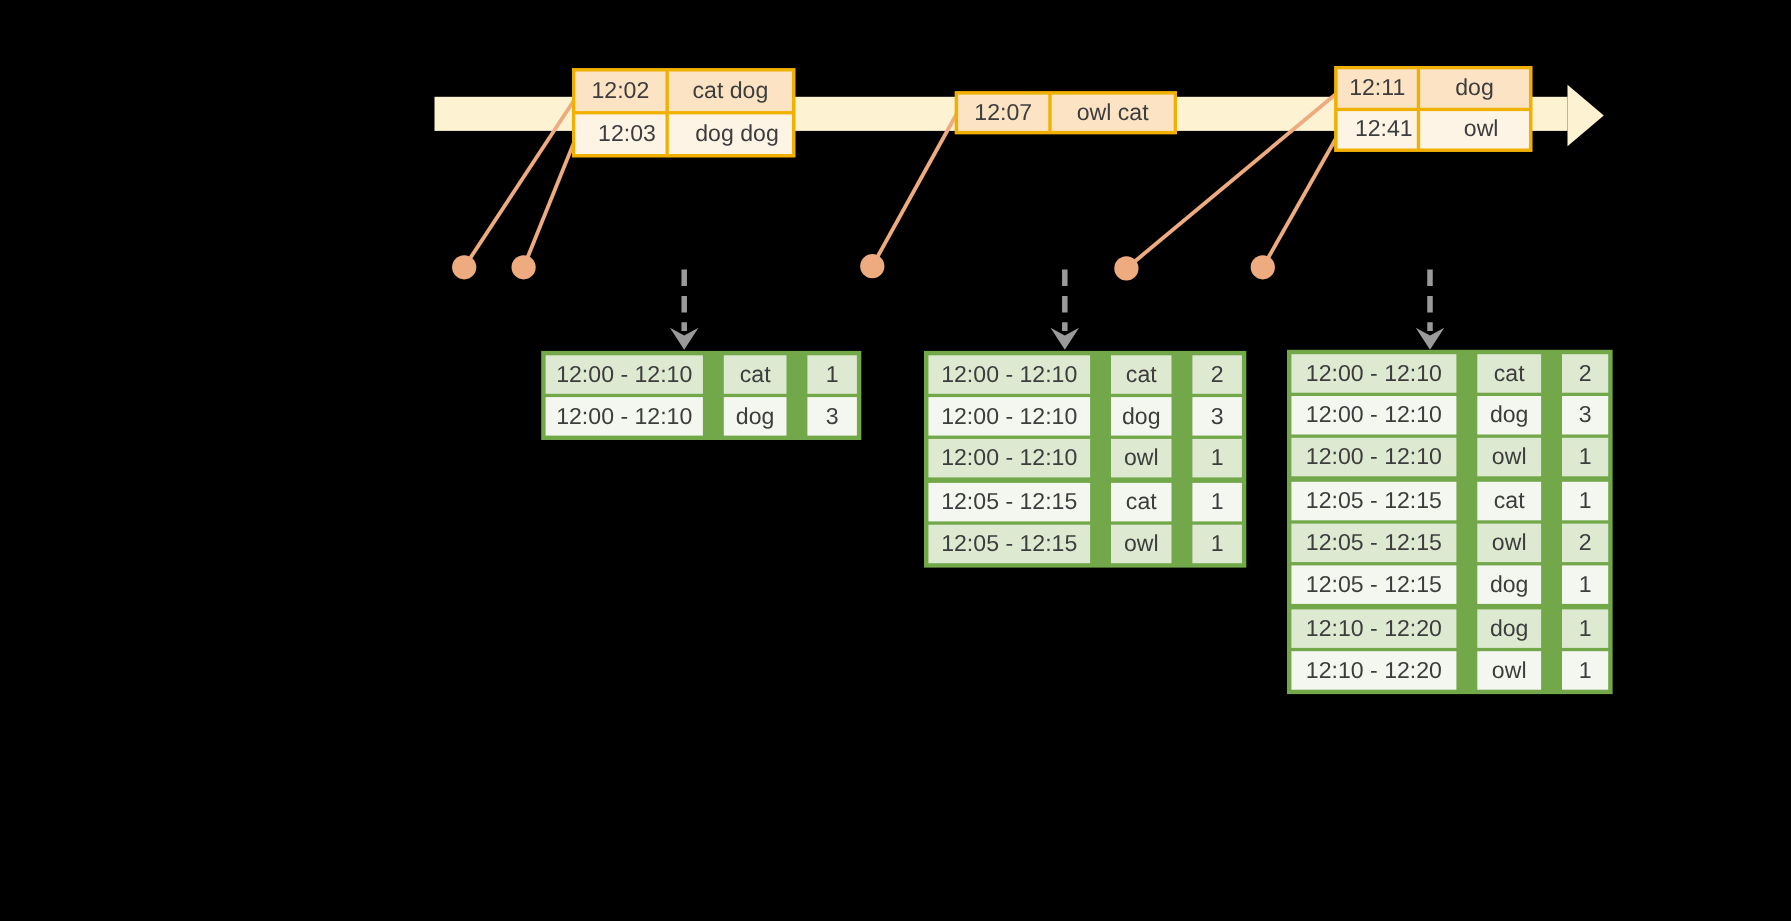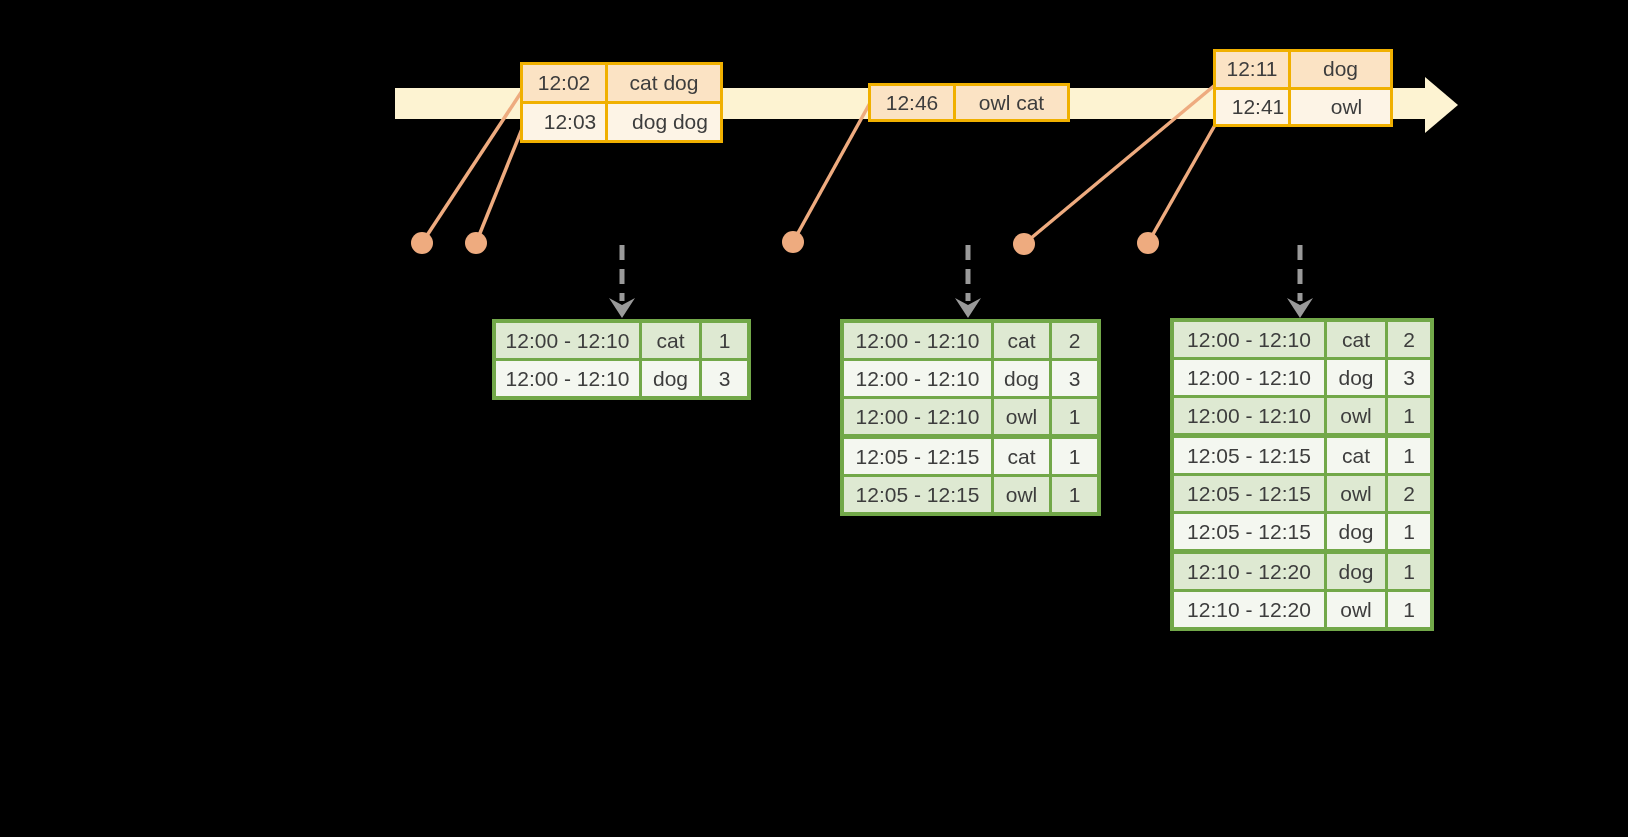--- a/index.html
+++ b/index.html
@@ -34,21 +34,21 @@
   }
   .ecell{display:flex;align-items:center;justify-content:center;font-size:21px;}
   .peach{background:var(--event-row-peach);}
   .cream{background:var(--event-row-cream);padding-left:12px;}
 
   .result-table{
     position:absolute;background:var(--table-border);padding:4px;
     display:flex;flex-direction:column;gap:5px;
   }
   .tgroup{display:flex;flex-direction:column;gap:3px;}
-  .trow{display:grid;gap:3px;height:35px;}
+  .trow{display:grid;gap:19px;height:35px;}
   .t1 .trow{grid-template-columns:143px 57px 45px;}
   .t2 .trow{grid-template-columns:147px 55px 45px;}
   .t3 .trow{grid-template-columns:150px 58px 42px;}
   .tcell{display:flex;align-items:center;justify-content:center;font-size:21px;}
   .rg{background:var(--table-row-green);}
   .rw{background:var(--table-row-white);}
 </style>
 </head>
 <body>
 
@@ -80,25 +80,25 @@
   </svg>
 
   <div class="event-box" style="left:520px;top:62px;width:203px;height:81px;grid-template-columns:82px 1fr;grid-template-rows:1fr 1fr;">
     <div class="ecell peach">12:02</div>
     <div class="ecell peach">cat dog</div>
     <div class="ecell cream">12:03</div>
     <div class="ecell cream">dog dog</div>
   </div>
 
   <div class="event-box" style="left:868px;top:83px;width:202px;height:39px;grid-template-columns:82px 1fr;grid-template-rows:1fr;">
-    <div class="ecell peach">12:46</div>
+    <div class="ecell peach">12:07</div>
     <div class="ecell peach">owl cat</div>
   </div>
 
-  <div class="event-box" style="left:1213px;top:49px;width:180px;height:78px;grid-template-columns:72px 1fr;grid-template-rows:1fr 1fr;">
+  <div class="event-box" style="left:1213px;top:60px;width:180px;height:78px;grid-template-columns:72px 1fr;grid-template-rows:1fr 1fr;">
     <div class="ecell peach">12:11</div>
     <div class="ecell peach">dog</div>
     <div class="ecell cream">12:41</div>
     <div class="ecell cream">owl</div>
   </div>
 
   <div class="result-table t1" style="left:492px;top:319px;">
     <div class="tgroup">
       <div class="trow">
         <div class="tcell rg">12:00 - 12:10</div>

